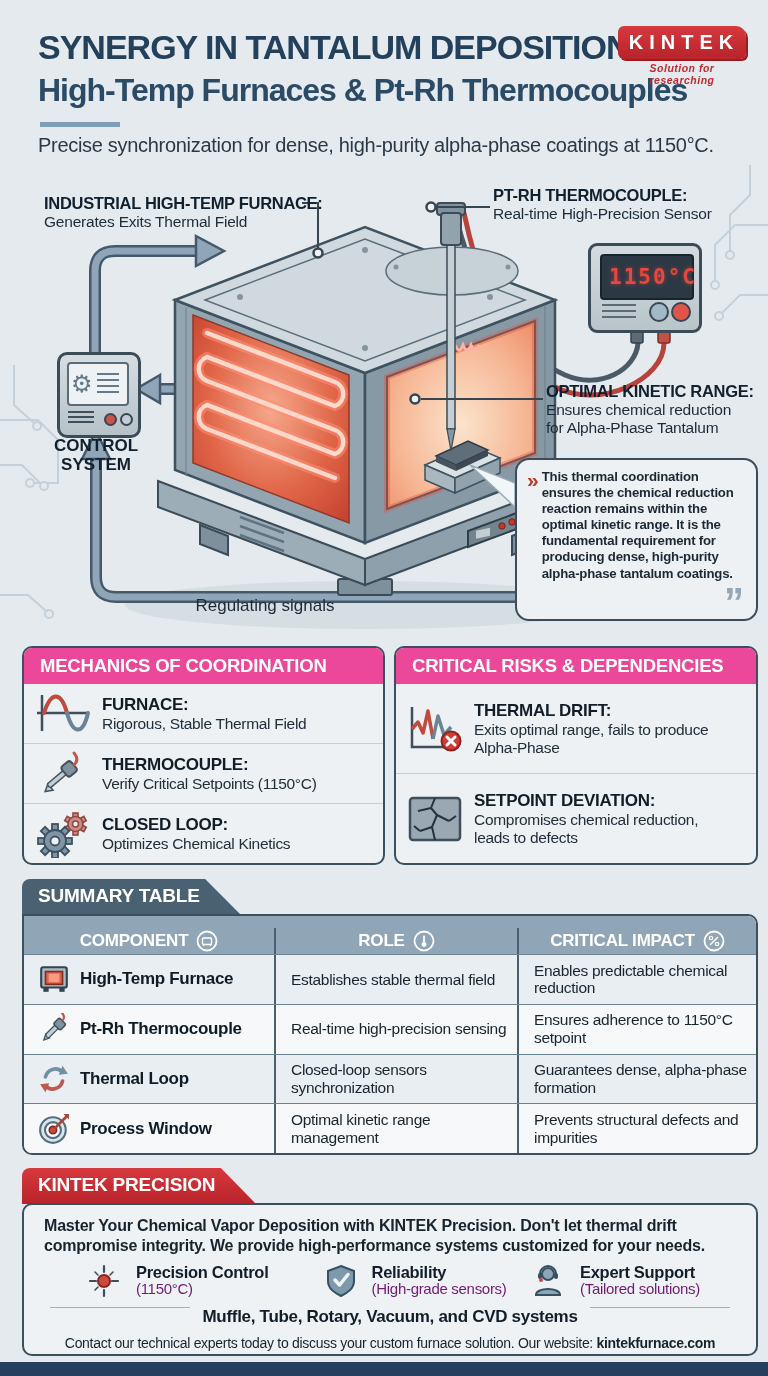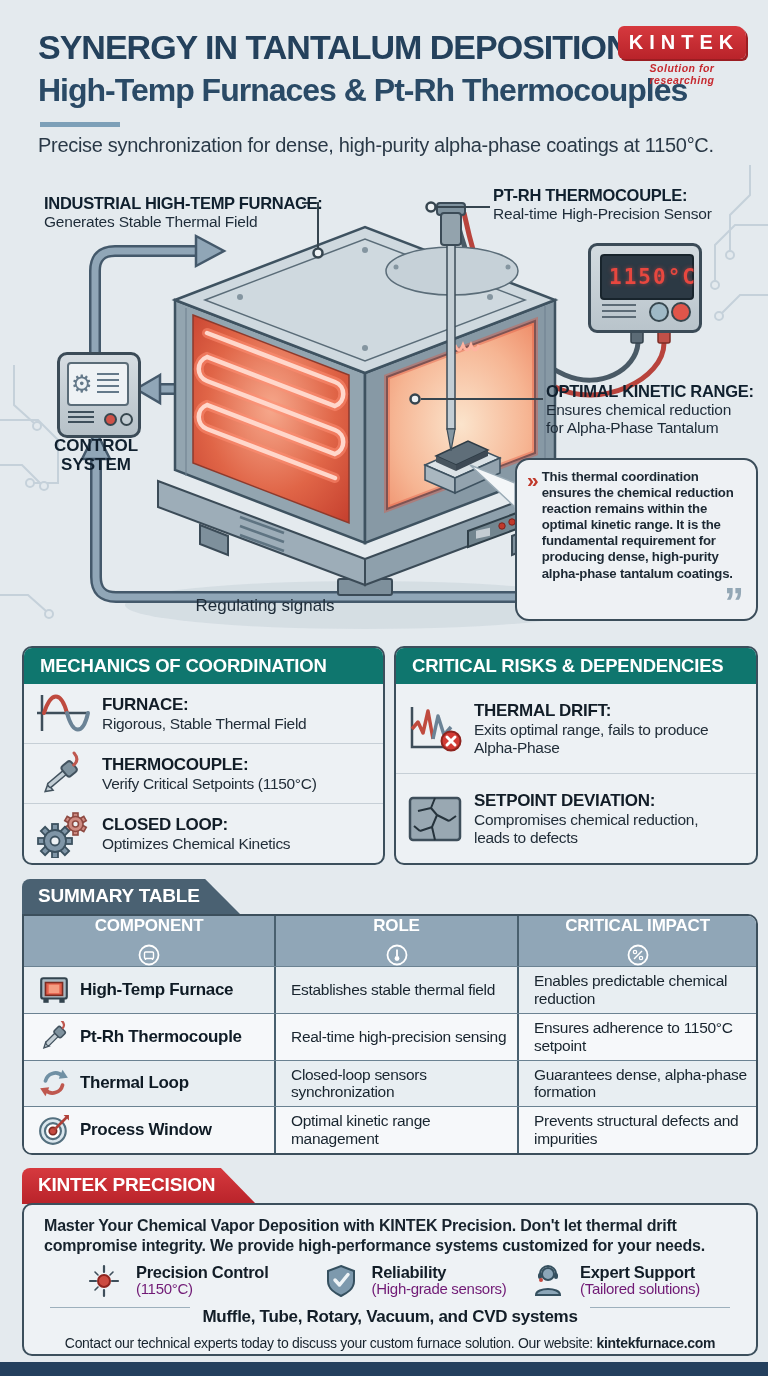--- a/index.html
+++ b/index.html
@@ -51,21 +51,21 @@
   .quote-box{left:515px;top:458px;width:243px;height:163px;background:#eef1f4;border:2.5px solid #3b4d5a;
              border-radius:14px;box-sizing:border-box;padding:9px 10px 6px 10px;display:flex;}
   .quote-mark{color:#c0392b;font-weight:bold;font-size:21px;line-height:1;margin-right:5px;letter-spacing:-2px;}
   .quote-text{font-size:13.2px;font-weight:bold;color:#1c2833;line-height:1.22;letter-spacing:-0.2px;}
   .quote-close{position:absolute;right:12px;bottom:-6px;font-size:40px;font-weight:bold;color:#93a7b5;}
   
   .panel{border:2.5px solid #3c4f5c;border-radius:10px;background:#edf1f4;box-sizing:border-box;
          overflow:hidden;display:flex;flex-direction:column;}
   .panel-left{left:22px;top:646px;width:363px;height:219px;}
   .panel-right{left:394px;top:646px;width:364px;height:219px;}
-  .panel-head{background:#0f766e;color:#fff;font-weight:bold;font-size:18.5px;letter-spacing:-0.2px;
+  .panel-head{background:#ec4899;color:#fff;font-weight:bold;font-size:18.5px;letter-spacing:-0.2px;
               padding:7px 14px 7px 16px;flex:0 0 auto;}
   .p-row{flex:1;display:flex;align-items:center;}
   .p-row + .p-row{border-top:1.5px solid #c6cfd6;}
   .p-icon{flex:0 0 78px;display:flex;align-items:center;justify-content:center;}
   .p-text{flex:1;padding-right:6px;}
   .p-label{font-size:17px;font-weight:bold;color:#121d27;letter-spacing:-0.3px;}
   .p-desc{font-size:15.5px;color:#222e39;letter-spacing:-0.3px;line-height:1.12;}
   
   .tab{color:#fff;font-weight:bold;font-size:19px;letter-spacing:-0.2px;padding:6px 0 0 16px;
        box-sizing:border-box;border-top-left-radius:8px;}
@@ -73,21 +73,21 @@
              clip-path:polygon(0 0,84% 0,100% 100%,0 100%);padding-left:16px;}
   .sum-table{left:22px;top:914px;width:736px;height:241px;border:2.5px solid #3c4f5c;border-radius:0 10px 10px 10px;
              box-sizing:border-box;overflow:hidden;background:#f6f8fa;display:flex;flex-direction:column;}
   .t-head{flex:0 0 38px;background:#90a6b7;display:flex;color:#fff;font-weight:bold;font-size:17px;letter-spacing:-0.2px;}
   .t-row{flex:1;display:flex;border-top:1.5px solid #6b8292;}
   .t-row.odd{background:#e8eef2;}
   .t-row.even{background:#f6f8fa;}
   .t-c1{flex:0 0 250px;display:flex;align-items:center;}
   .t-c2{flex:0 0 243px;border-left:2px solid #49606f;display:flex;flex-direction:column;justify-content:center;padding-left:15px;box-sizing:border-box;}
   .t-c3{flex:1;border-left:2px solid #49606f;display:flex;flex-direction:column;justify-content:center;padding-left:15px;box-sizing:border-box;}
-  .t-head .t-c1,.t-head .t-c2,.t-head .t-c3{align-items:center;justify-content:center;flex-direction:column;padding-left:0;gap:8px;}
+  .t-head .t-c1,.t-head .t-c2,.t-head .t-c3{align-items:center;justify-content:center;flex-direction:row;padding-left:0;gap:8px;margin-top:12px;}
   .t-cell-text{font-size:15.5px;color:#18242e;letter-spacing:-0.3px;line-height:1.14;padding-right:8px;}
   .comp-icon{margin:0 10px 0 14px;flex:0 0 32px;}
   .comp-name{font-size:17px;font-weight:bold;color:#0f1b25;letter-spacing:-0.3px;}
   
   .cta-tab{left:22px;top:1168px;width:234px;height:36px;background:linear-gradient(#d6393e,#b9232a);
            clip-path:polygon(0 0,85% 0,100% 100%,0 100%);}
   .cta-box{left:22px;top:1203px;width:736px;height:153px;border:2.5px solid #3c4f5c;border-radius:10px;
            background:#eef2f5;box-sizing:border-box;}
   .cta-body{margin:11px 18px 0 20px;font-size:16px;color:#17232d;letter-spacing:-0.2px;line-height:1.26;font-weight:bold;}
   .features{display:flex;margin:7px 0 0 64px;}
@@ -234,21 +234,21 @@
       <circle cx="318" cy="88" r="4.5" fill="#eef2f4" stroke-width="2.5"></circle>
     <path d="M437,42 H490"></path>
       <circle cx="431" cy="42" r="4.5" fill="#eef2f4" stroke-width="2.5"></circle>
     <path d="M421,234 H543"></path>
       <circle cx="415" cy="234" r="4.5" fill="#eef2f4" stroke-width="2.5"></circle>
   </g>
 </svg>
 
 <div class="abs furnace-label">
   <div class="lbl-title">INDUSTRIAL HIGH-TEMP FURNACE:</div>
-  <div class="lbl-desc">Generates Stable Thermal Field</div>
+  <div class="lbl-desc">Generates Exits Thermal Field</div>
 </div>
 <div class="abs thermo-label">
   <div class="lbl-title">PT-RH THERMOCOUPLE:</div>
   <div class="lbl-desc">Real-time High-Precision Sensor</div>
 </div>
 <div class="abs kinetic-label">
   <div class="lbl-title">OPTIMAL KINETIC RANGE:</div>
   <div class="lbl-desc">Ensures chemical reduction</div>
   <div class="lbl-desc">for Alpha-Phase Tantalum</div>
 </div>

